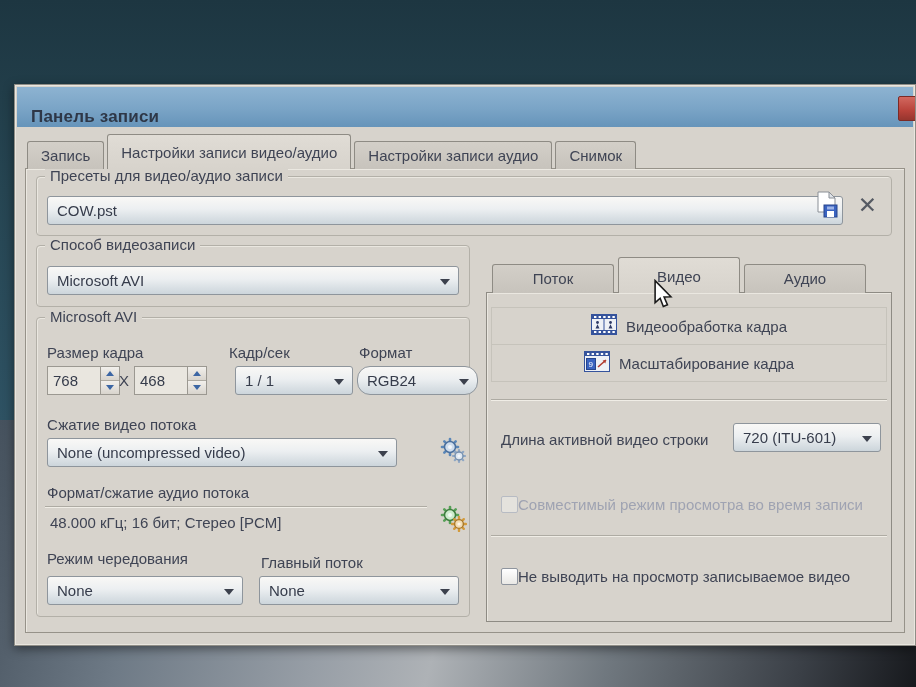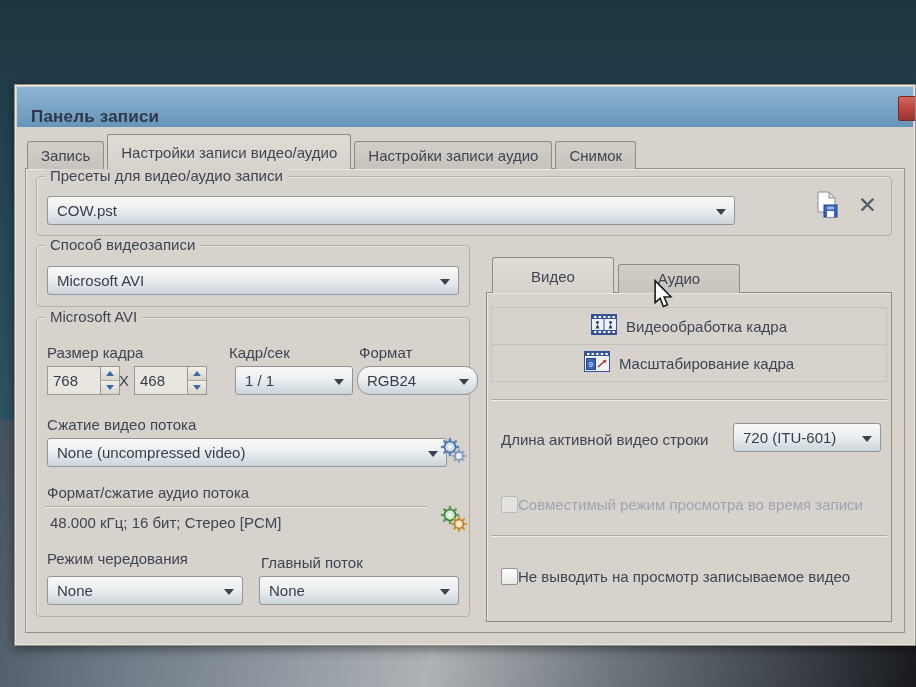--- a/index.html
+++ b/index.html
@@ -117,21 +117,21 @@
     <div class="mtab">Запись</div>
     <div class="mtab active">Настройки записи видео/аудио</div>
     <div class="mtab">Настройки записи аудио</div>
     <div class="mtab">Снимок</div>
   </div>
 
   <div class="content">
 
     <div class="group" style="left:10px; top:7px; right:12px; height:60px;">
       <span class="glabel">Пресеты для видео/аудио записи</span>
-      <div class="combo" style="left:10px; top:19px; width:688px;">
+      <div class="combo" style="left:10px; top:19px; width:796px;">
         <span>COW.pst</span>
       </div>
       <span style="position:absolute; right:52px; top:13px;">
         <svg width="24" height="30" viewBox="0 0 24 30">
           <path d="M3 2 h11 l6 6 v14 h-17 z" fill="#ffffff" stroke="#8a8f96"></path>
           <path d="M14 2 v6 h6 z" fill="#dfe3e8" stroke="#8a8f96"></path>
           <rect x="9" y="15" width="13" height="12" fill="#3a63c0" stroke="#27458c"></rect>
           <rect x="12" y="21" width="7" height="6" fill="#ffffff"></rect>
           <rect x="12" y="16.5" width="7" height="3" fill="#9db4e8"></rect>
         </svg>
@@ -169,21 +169,21 @@
         </div>
       </div>
       <div class="combo" style="left:198px; top:48px; width:118px;">
         <span>1 / 1</span>
       </div>
       <div class="combo" style="left:320px; top:48px; width:121px;border-radius:13px;">
         <span>RGB24</span>
       </div>
 
       <span class="label" style="position:absolute; left:10px; top:98px;">Сжатие видео потока</span>
-      <div class="combo" style="left:10px; top:120px; width:400px;">
+      <div class="combo" style="left:10px; top:120px; width:350px;">
         <span>None (uncompressed video)</span>
       </div>
       <span style="position:absolute; right:2px; top:118px;">
         <svg width="28" height="28" viewBox="0 0 28 28">
           <g stroke="#5b87b8" stroke-width="2.6" stroke-linecap="round">
             <line x1="11" y1="3" x2="11" y2="19"></line>
               <line x1="3" y1="11" x2="19" y2="11"></line>
             <line x1="5.3" y1="5.3" x2="16.7" y2="16.7"></line>
               <line x1="16.7" y1="5.3" x2="5.3" y2="16.7"></line>
           </g>
@@ -228,20 +228,21 @@
       <span class="label" style="position:absolute; left:224px; top:236px;">Главный поток</span>
       <div class="combo" style="left:10px; top:258px; width:196px;">
         <span>None</span>
       </div>
       <div class="combo" style="left:222px; top:258px; width:200px;">
         <span>None</span>
       </div>
     </div>
 
     <div class="rtabs" style="left:466px; top:86px; height:38px;">
+      <div class="rtab">Поток</div>
       <div class="rtab active">Видео</div>
       <div class="rtab">Аудио</div>
     </div>
 
     <div class="rpanel" style="left:460px; top:123px; right:12px; bottom:10px;">
 
       <div class="flatbtn" style="margin-top:14px;">
         <span>
           <svg width="26" height="21" viewBox="0 0 26 21">
             <rect x="0.5" y="0.5" width="25" height="20" fill="#eef1f6" stroke="#35539c"></rect>

